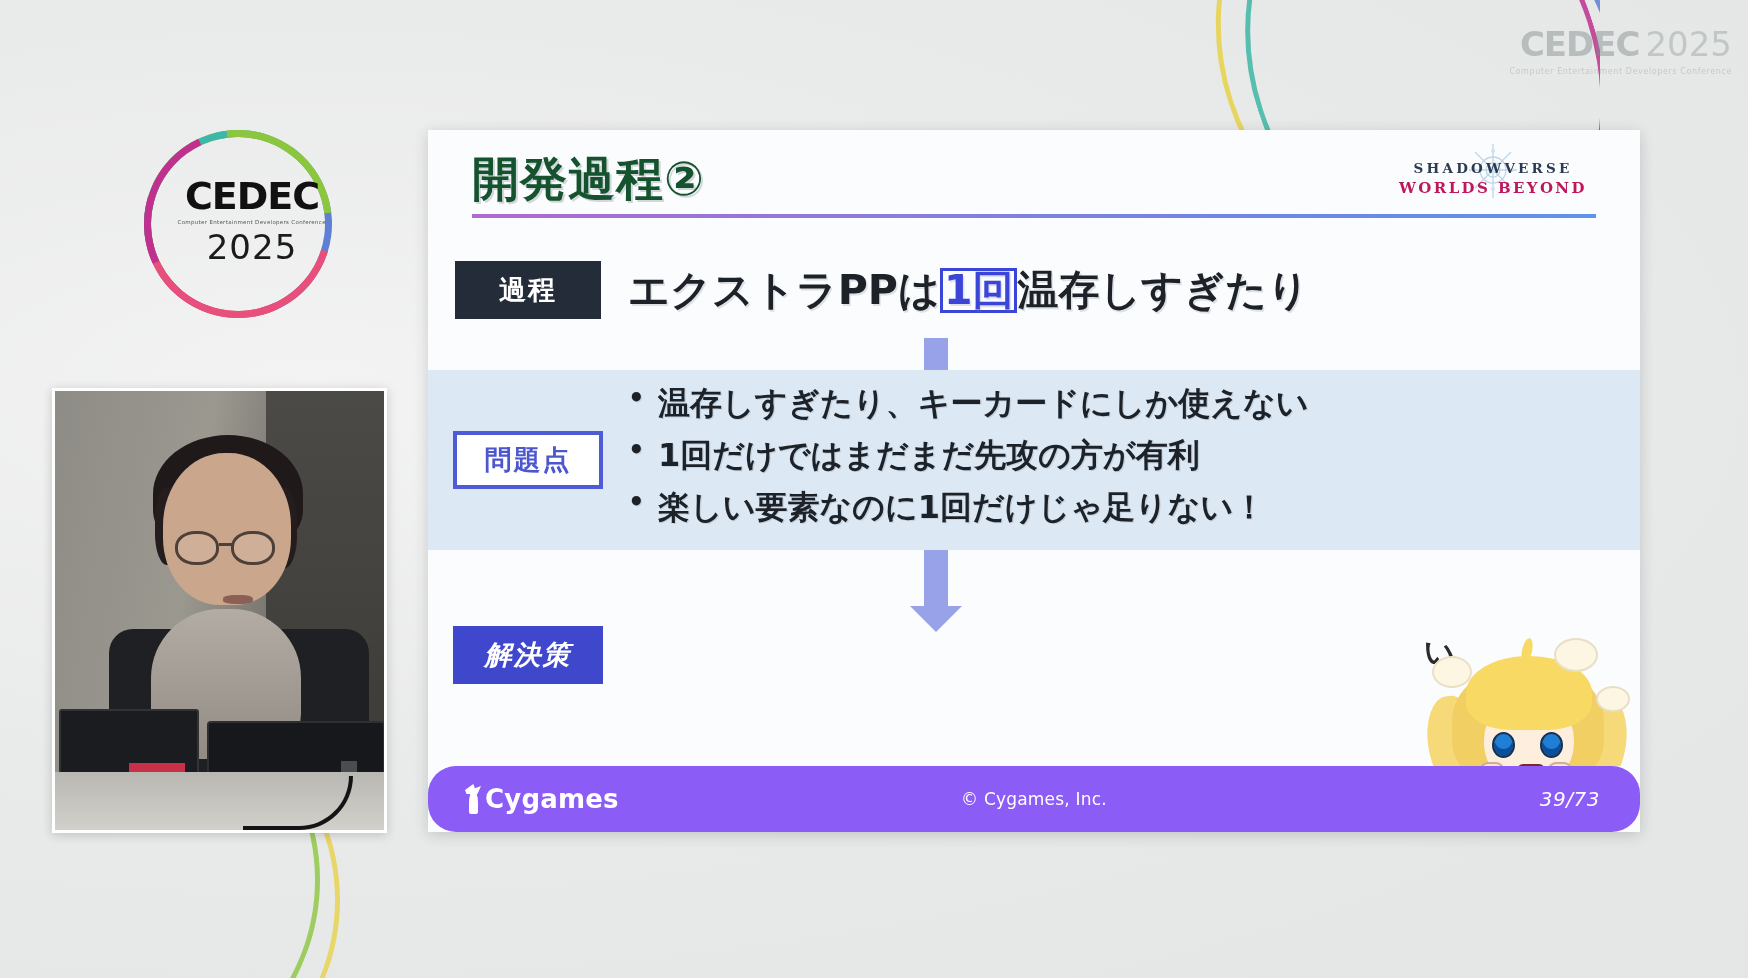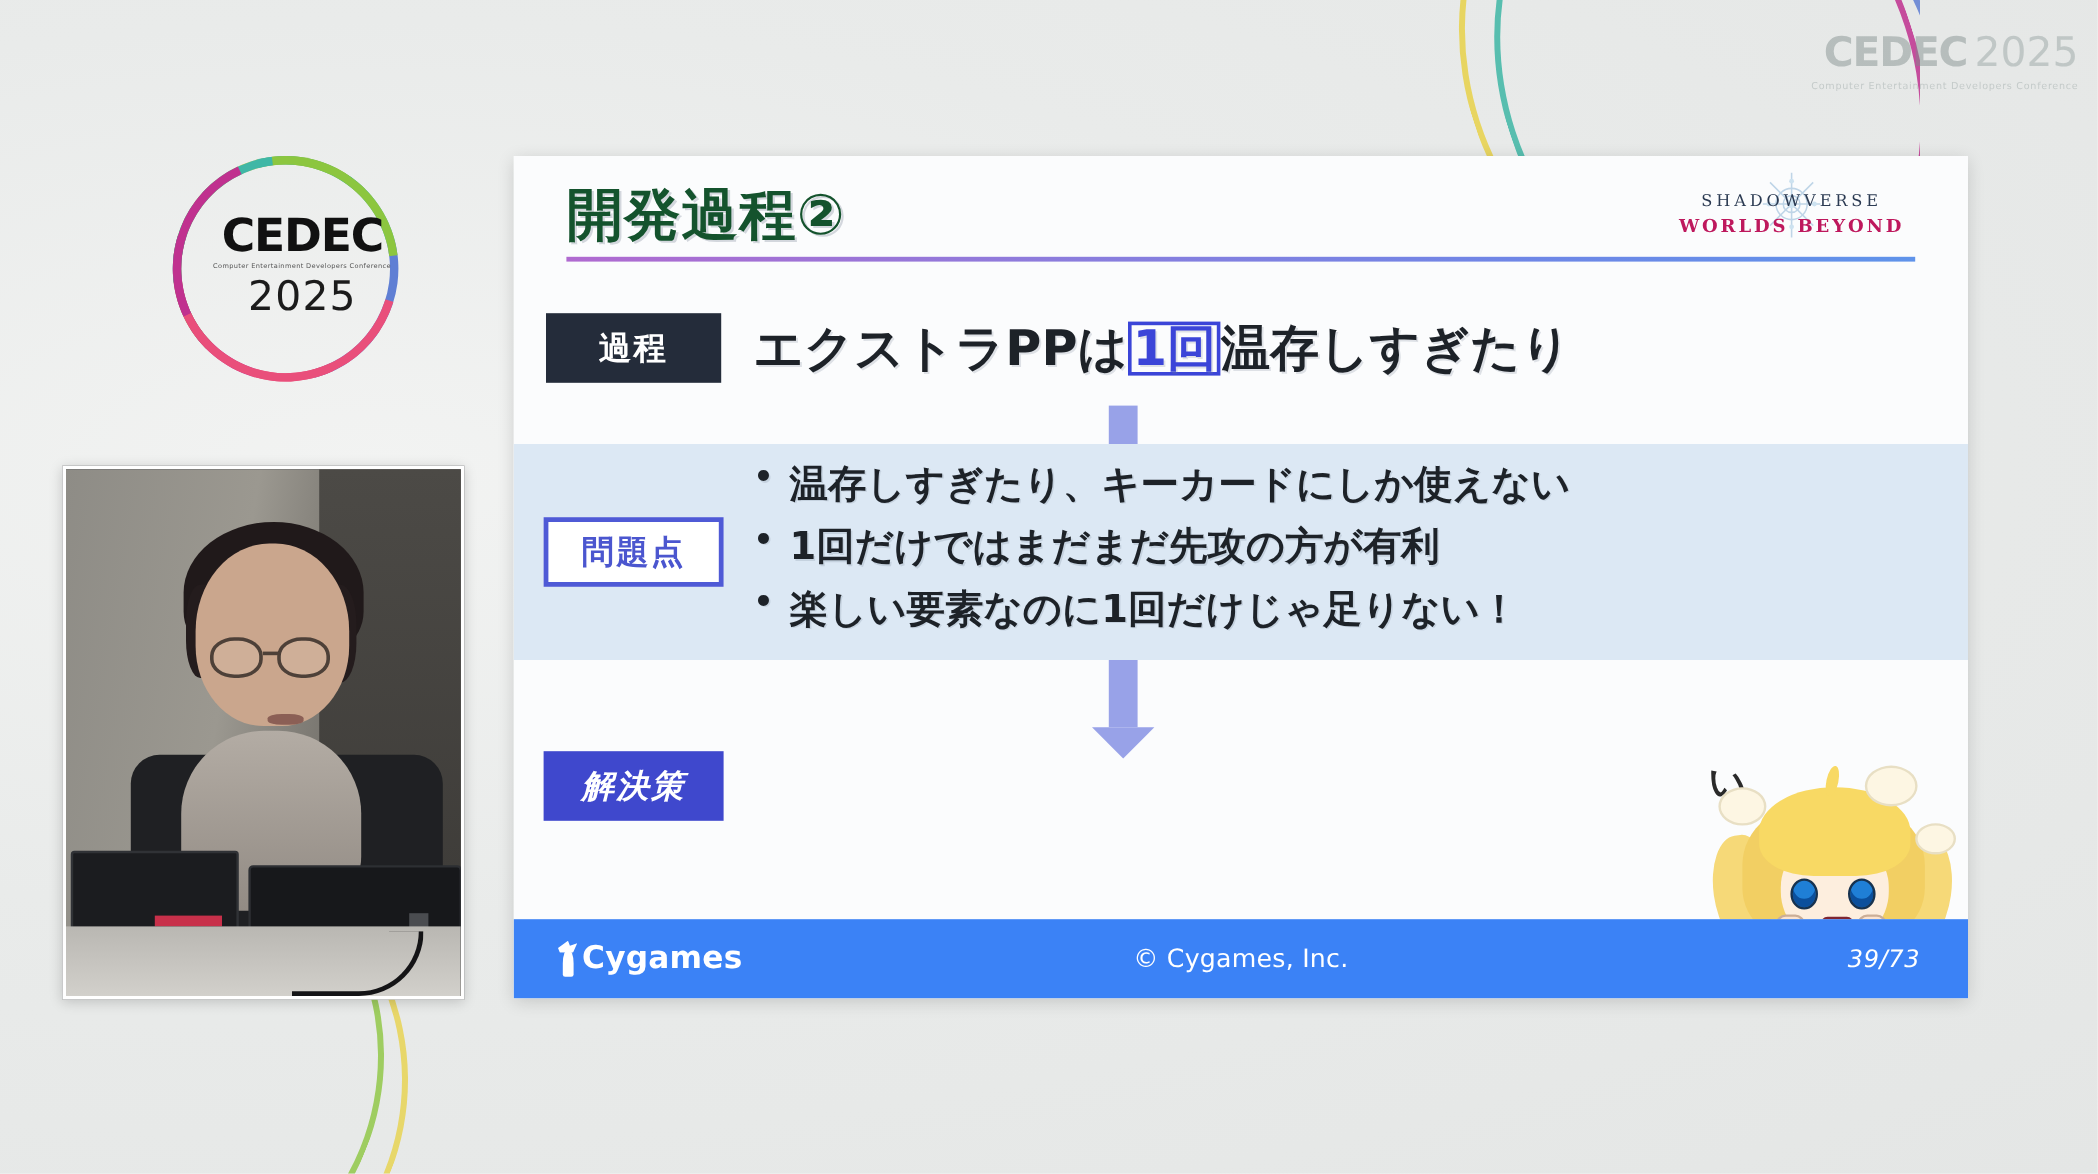--- a/index.html
+++ b/index.html
@@ -194,21 +194,21 @@
     position: absolute; right: 40px; top: 14px; width: 214px; height: 62px;
     text-align: center;
   }
   .sv-emblem {
     position: absolute; left: 50%; top: -2px; transform: translateX(-50%);
     width: 72px; height: 62px; opacity: .55;
   }
   .sv-line1 {
     position: relative; margin-top: 16px;
     font-family: "DejaVu Serif", serif; font-size: 13.5px; letter-spacing: 3.2px;
-    color: #2b3a52; font-weight: 400;
+    color: #2b3a52; font-weight: 700;
   }
   .sv-line2 {
     position: relative; margin-top: 3px;
     font-family: "DejaVu Serif", serif; font-size: 15px; letter-spacing: 2.4px;
     color: #be185d; font-weight: 600;
   }
 
   
   .row { position: absolute; left: 0; width: 100%; display: flex; align-items: center; }
   .row-1 { top: 112px; height: 96px; }
@@ -326,41 +326,41 @@
   .puff.p2 { left: 132px; top: 26px; width: 44px; height: 34px; }
   .puff.p3 { right: 2px; top: 74px; width: 34px; height: 26px; }
   .ch-kana {
     position: absolute; left: 2px; top: 20px;
     font-size: 30px; font-weight: 700; color: #2a2a2a;
   }
 
   
   .slide-footer {
     position: absolute; left: 0; bottom: 0; width: 100%; height: 66px;
-    background: #3b82f6; color: #ffffff;
-    display: flex; align-items: center;
+    background: #8b5cf6; color: #ffffff;
+    display: flex; align-items: center; border-radius: 28px;
   }
   .cy-logo {
     position: absolute; left: 36px; display: flex; align-items: center; gap: 2px;
   }
   .cy-mark { width: 19px; height: 30px; position: relative; }
   .cy-mark::before {
     content: ""; position: absolute; left: 5px; top: 7px;
     width: 9px; height: 23px; background: #fff;
     border-radius: 50% 50% 2px 2px;
   }
   .cy-mark::after {
     content: ""; position: absolute; left: 1px; top: 0px;
     width: 16px; height: 10px; background: #fff;
     clip-path: polygon(0 60%, 52% 0, 62% 42%, 100% 20%, 78% 100%, 10% 100%);
   }
   .cy-text { font-size: 26px; font-weight: 600; letter-spacing: .2px; }
   .cy-copy {
     position: absolute; left: 50%; transform: translateX(-50%);
-    font-size: 21px; letter-spacing: .2px;
+    font-size: 17px; letter-spacing: .2px;
   }
   .cy-page {
     position: absolute; right: 40px; font-size: 20px; font-style: italic; letter-spacing: .5px;
   }
 </style>
 </head>
 <body>
 
 <div class="stage-bg"></div>
 

